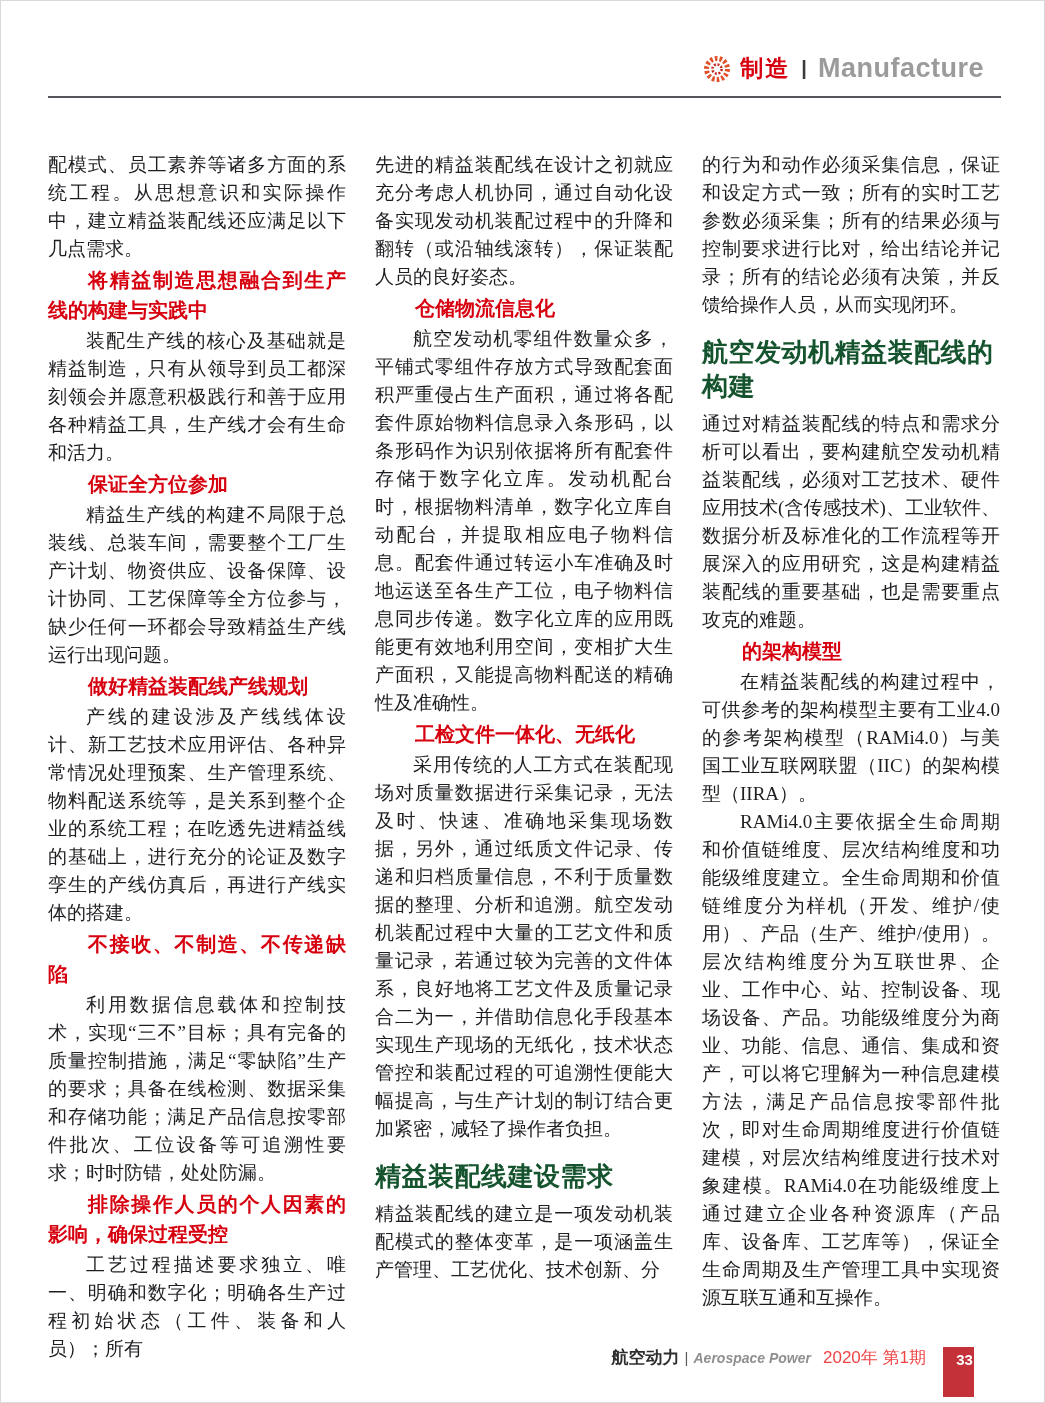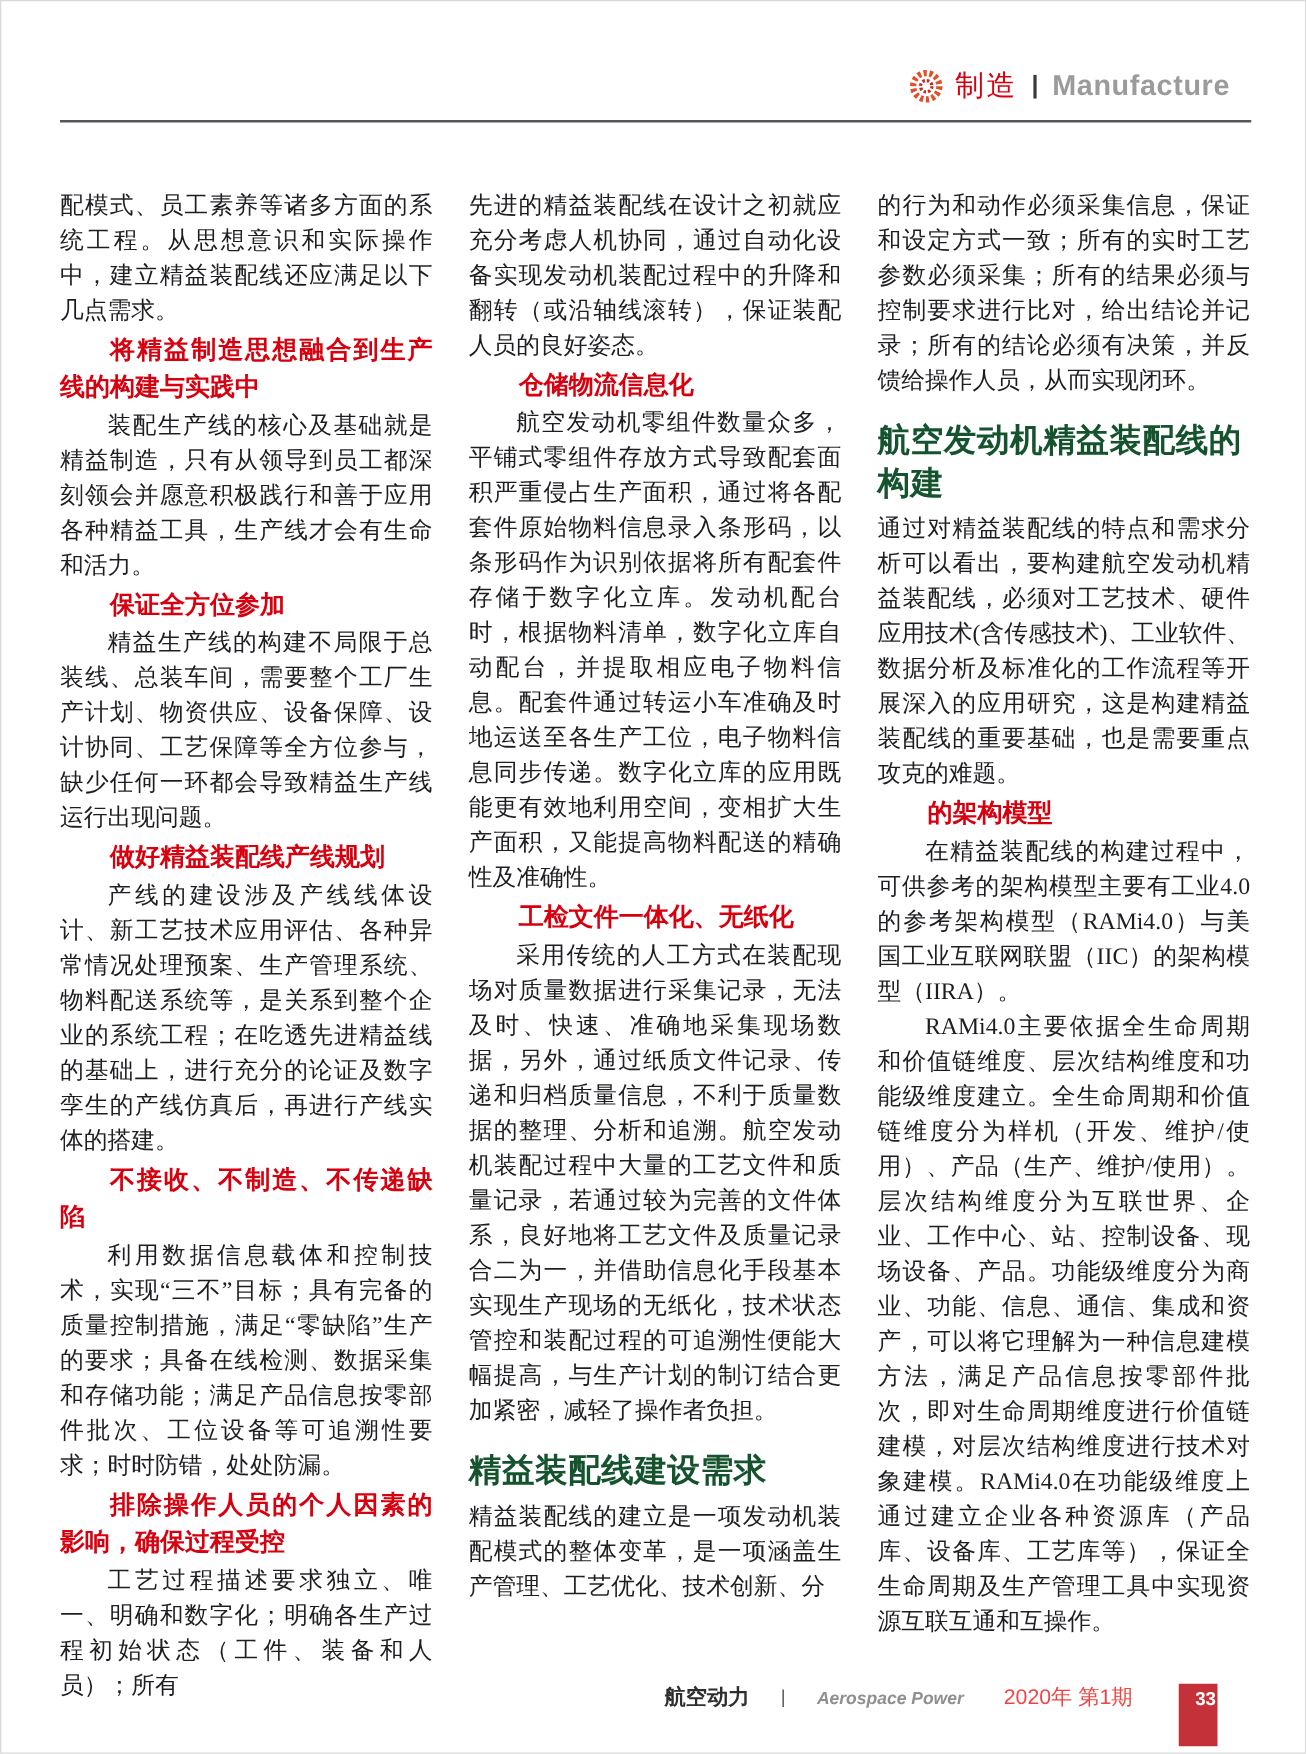--- a/index.html
+++ b/index.html
@@ -17,26 +17,26 @@
   }
 
   
   .header-row {
     position:absolute; top:52px; right:60px;
     display:flex; align-items:center; gap:9px;
   }
   .logo-badge { width:28px; height:28px; display:inline-flex; }
   .hdr-cn {
     font-family:"Liberation Sans", sans-serif;
-    font-weight:normal; font-size:23px; color:#d7000f; letter-spacing:2px;
+    font-weight:bold; font-size:23px; color:#d7000f; letter-spacing:2px;
   }
   .hdr-sep { font-family:"Liberation Sans", sans-serif; font-weight:bold; font-size:20px; color:#3a3a3a; margin:0 2px; }
   .hdr-en {
     font-family:"Liberation Sans", sans-serif;
-    font-weight:bold; font-size:23px; color:#9b9b9b; letter-spacing:0.5px;
+    font-weight:bold; font-size:27px; color:#9b9b9b; letter-spacing:0.5px;
   }
   .header-rule {
     position:absolute; top:95px; left:47px; width:953px; height:2px;
     background:#54565b;
   }
 
   
   .content {
     position:absolute; top:150px; left:47px; width:953px;
     display:flex; gap:29px;
@@ -64,21 +64,21 @@
     font-family:"Liberation Sans", sans-serif;
     font-weight:bold; font-size:26px; line-height:34px;
     color:#14532d;
     margin:16px 0 7px 0;
     letter-spacing:0.5px;
   }
 
   
   .footer-row {
     position:absolute; top:1346px; right:70px;
-    display:flex; align-items:flex-start; gap:25px;
+    display:flex; align-items:flex-start; gap:5px;
   }
   .ftr-cn {
     font-family:"Liberation Sans", sans-serif;
     font-weight:bold; font-size:17px; color:#2e2e30; line-height:22px;
   }
   .ftr-sep { font-family:"Liberation Sans", sans-serif; font-size:15px; color:#5a5a5a; line-height:22px; }
   .ftr-en {
     font-family:"Liberation Sans", sans-serif;
     font-weight:bold; font-style:italic; font-size:14px; color:#8f8f91; line-height:22px;
   }

